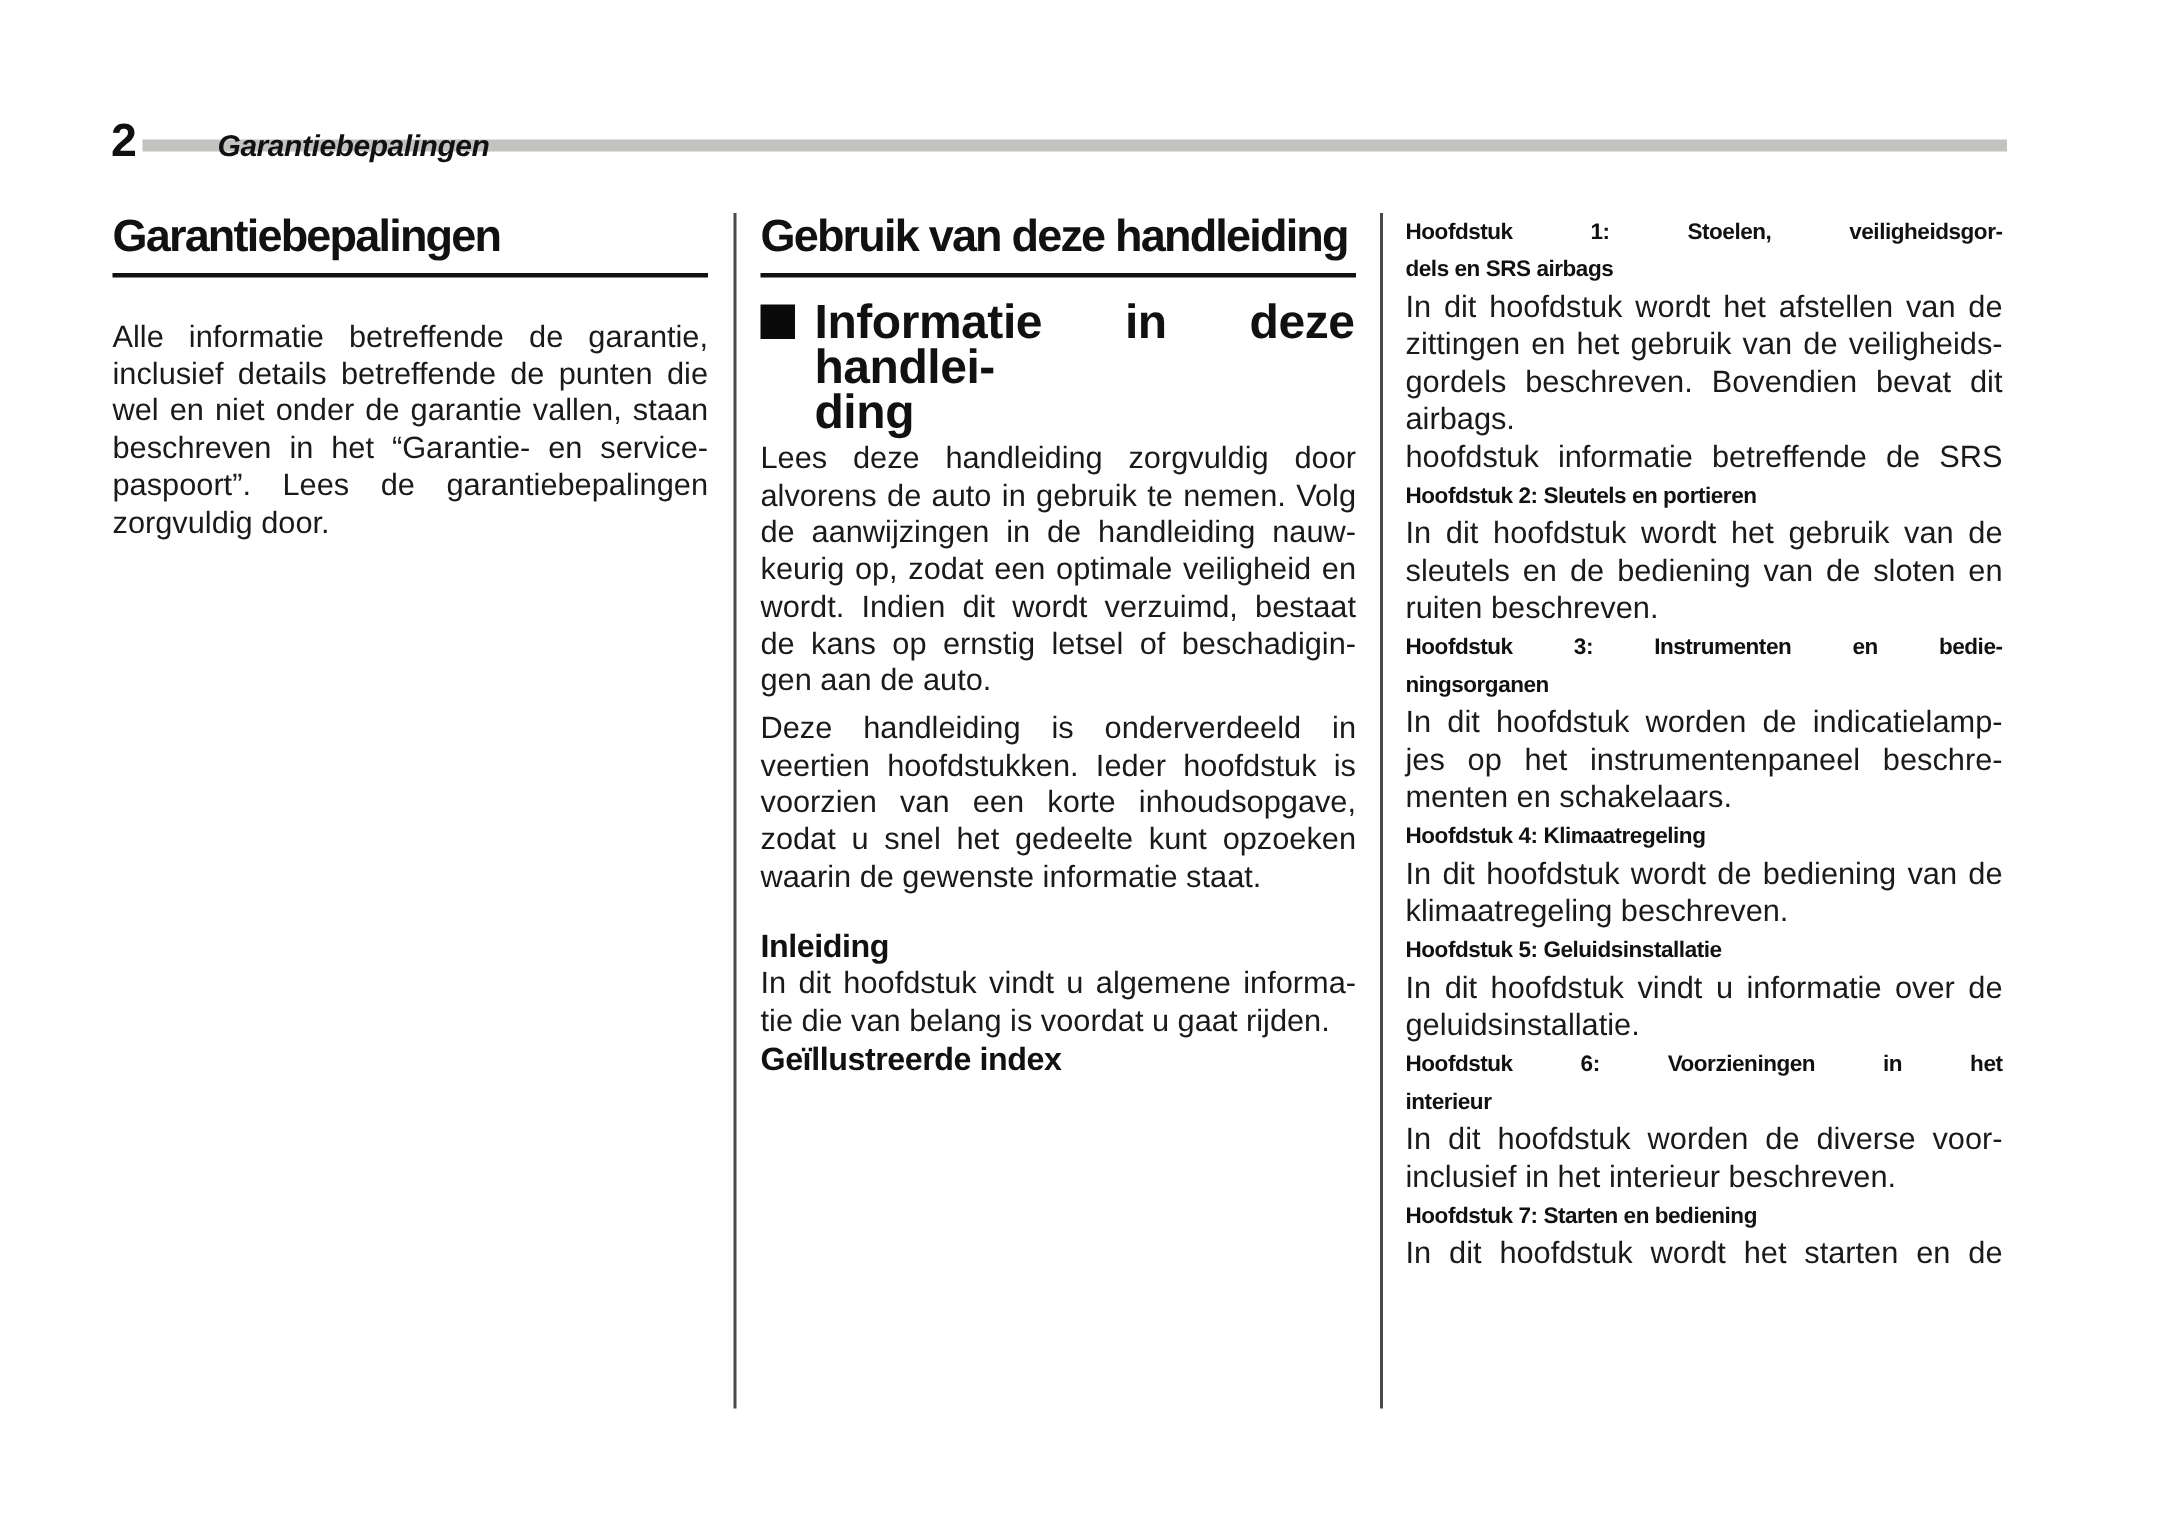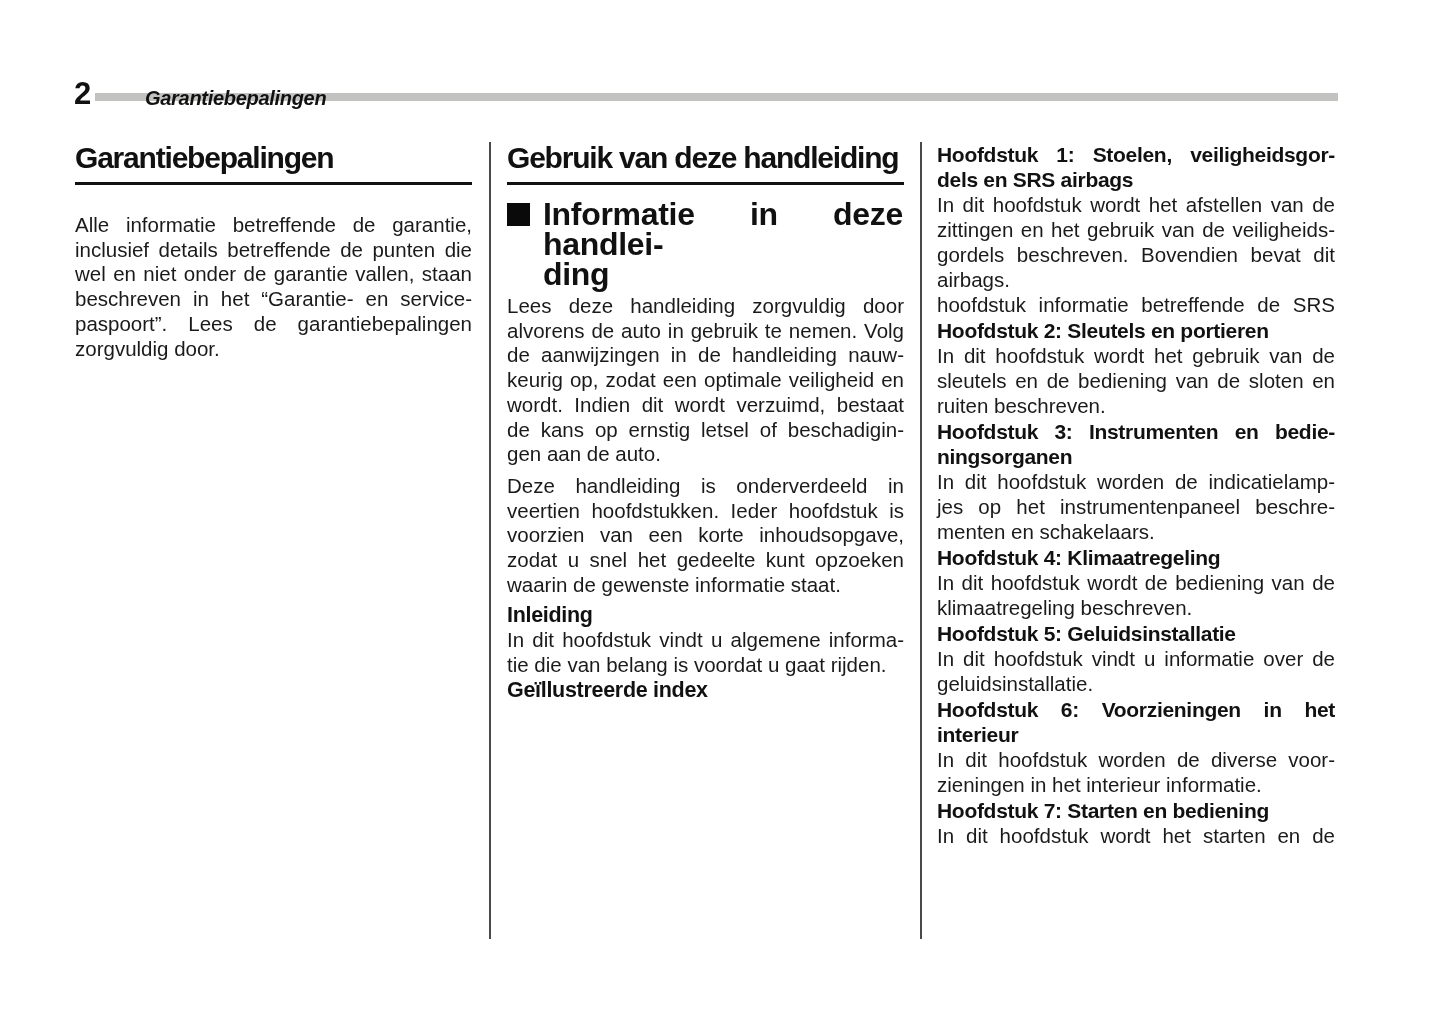--- a/index.html
+++ b/index.html
@@ -78,34 +78,34 @@
     flex: none;
     width: 23px; height: 23px;
     margin: 4px 13px 0 0;
     background: #0a0a0a;
   }
   .subheading-text { width: 360px; }
   .subheading-text .tline { text-align-last: left; } 
 
   .col-2 .para { margin-top: 5px; }
   .col-2 .para + .para { margin-top: 7px; }
-  .usage-sections { margin-top: 6px; }
+  .usage-sections { margin-top: 22px; }
   .section-title {
     margin: 0;
     font-size: 21.5px; font-weight: bold;
     line-height: 24.7px; letter-spacing: -0.3px;
     color: #111;
   }
   .usage-sections .para { margin-top: 0; }
 
   
   .chapter + .chapter { margin-top: 1px; }
   .ch-title {
     margin: 0;
-    font-size: 21px; font-weight: bold;
+    font-size: 15px; font-weight: bold;
     line-height: 25px; letter-spacing: -0.3px;
     color: #111;
   }
   .col-3 .para { margin: 0; }
 </style>
 </head>
 <body>
 
 <div class="page">
 
@@ -227,21 +227,21 @@
         </div>
   </div>
 
   <div class="chapter">
     <h3 class="ch-title">
           <div class="tline">Hoofdstuk 6: Voorzieningen in het</div>
           <div class="tline last">interieur</div>
         </h3>
     <div class="para body">
           <div class="tline">In dit hoofdstuk worden de diverse voor-</div>
-          <div class="tline last">zieningen in het interieur informatie.</div>
+          <div class="tline last">inclusief in het interieur beschreven.</div>
         </div>
   </div>
 
   <div class="chapter">
     <h3 class="ch-title">
           <div class="tline last">Hoofdstuk 7: Starten en bediening</div>
         </h3>
     <div class="para body">
           <div class="tline">In dit hoofdstuk wordt het starten en de</div>
         </div>

